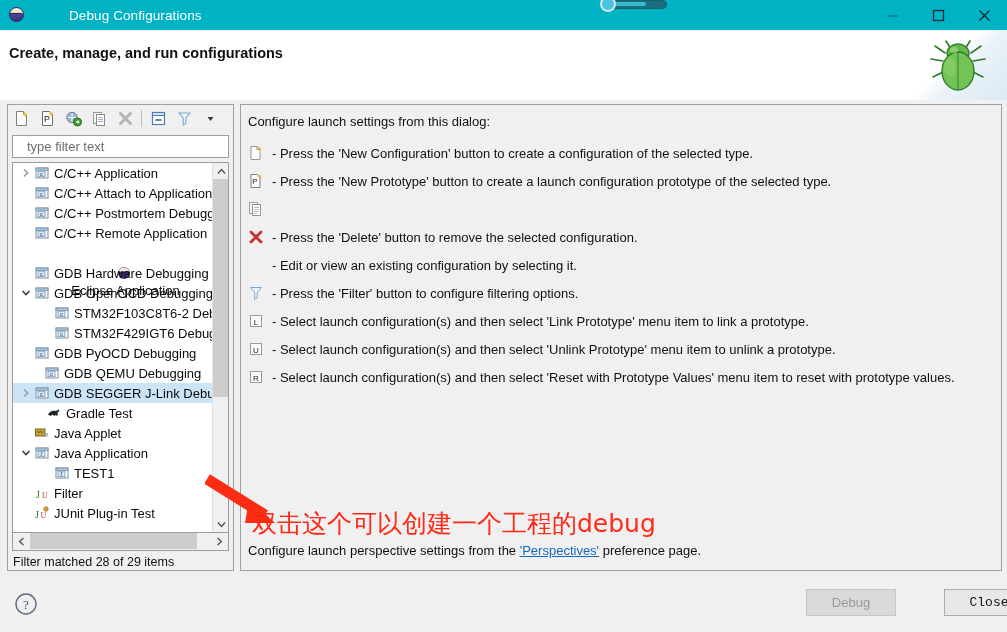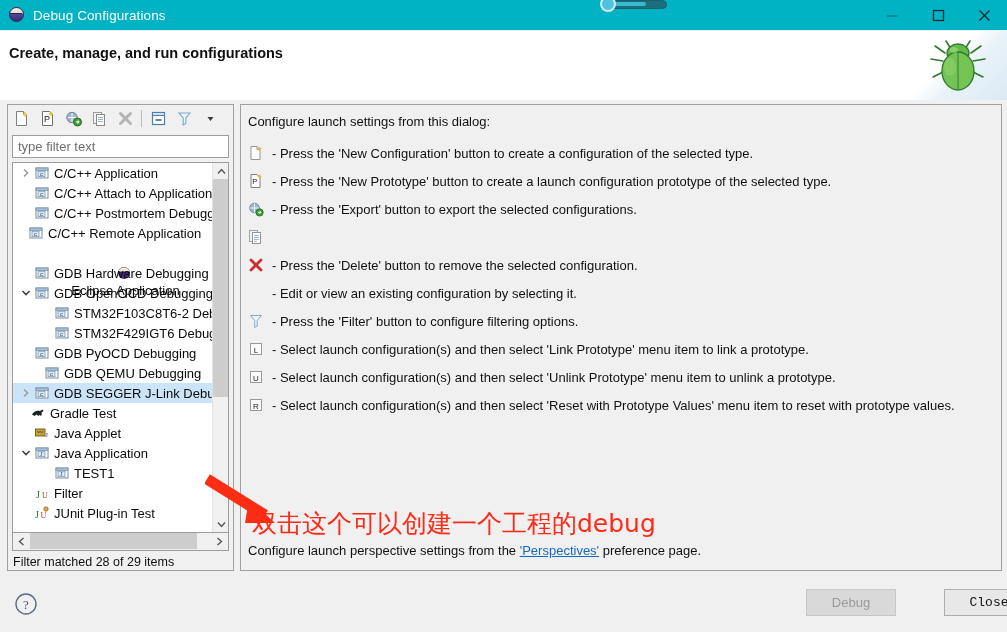--- a/index.html
+++ b/index.html
@@ -7,21 +7,21 @@
     width:1007px;height:632px;overflow:hidden;
     font-family:"Liberation Sans", sans-serif;
     font-size:13px;color:#111;background:#f0f0f0;
     -webkit-font-smoothing:antialiased;
   }
   .win{position:relative;width:1007px;height:632px;background:#f0f0f0;overflow:hidden;}
 
   
   .titlebar{
     position:absolute;left:0;top:0;width:1007px;height:30px;
-    background:#00b3c4;display:flex;align-items:center;
+    background:#00b3c4;display:flex;align-items:center;gap:36px;
   }
   .tb-icon{width:16px;height:16px;margin-left:9px;margin-right:8px;position:relative;flex:none;}
   .tb-icon .ecl{
     width:15px;height:15px;border-radius:50%;
     background:linear-gradient(180deg,#f3efe4 0%,#e5dcc6 42%,#55459a 44%,#3b2f77 100%);
     border:1px solid #2b2353;box-sizing:border-box;
   }
   .tb-icon .ecl:after{
     content:"";position:absolute;left:1px;top:6px;width:12px;height:1px;background:#2b2353;
   }
@@ -68,21 +68,21 @@
   .lp-toolbar{position:absolute;left:0;top:0;width:225px;height:27px;display:flex;align-items:center;}
   .tool{width:26px;height:25px;display:flex;align-items:center;justify-content:center;}
   .tool svg{display:block;}
   .tsep{width:1px;height:17px;background:#bdbdbd;margin:0 3px;}
 
   .filterbox{
     position:absolute;left:4px;top:30px;width:217px;height:23px;
     background:#ffffff;border:1px solid #9c9c9c;box-sizing:border-box;
     display:flex;align-items:center;
   }
-  .filterbox span{color:#6f6f6f;font-size:13px;padding-left:5px;}
+  .filterbox span{color:#6f6f6f;font-size:13px;padding-left:14px;}
 
   .tree{
     position:absolute;left:4px;top:57px;width:217px;height:371px;
     background:#ffffff;border:1px solid #9c9c9c;box-sizing:border-box;overflow:hidden;
   }
   .tree-inner{position:absolute;left:0;top:0;width:200px;}
   .row{height:20px;display:flex;align-items:center;white-space:nowrap;}
   .row.sel{background:#cce4f7;}
   .twisty{width:14px;height:20px;display:flex;align-items:center;justify-content:center;flex:none;}
   .ticon{width:18px;height:20px;display:flex;align-items:center;justify-content:center;flex:none;}
@@ -295,21 +295,21 @@
               <span class="ticon">
                 <svg width="16" height="16" viewBox="0 0 16 16">
                   <rect x="2" y="3" width="12" height="10" fill="#ffffff" stroke="#7d8da0" stroke-width="1"></rect>
                   <rect x="2" y="3" width="12" height="2.4" fill="#9fc2e0" stroke="#7d8da0" stroke-width="0.7"></rect>
                   <rect x="4" y="6.2" width="7" height="5.5" fill="#dce9f5" stroke="#6d8aa8" stroke-width="0.7"></rect>
                   <text x="7.4" y="10.8" text-anchor="middle" font-size="6" font-family="Liberation Sans, sans-serif" fill="#17466e">c</text>
                 </svg>
               </span>
               <span class="tlabel">C/C++ Postmortem Debugger</span>
             </div>
-            <div class="row" style="">
+            <div class="row" style="padding-left: 6px;">
               <span class="twisty"></span>
               <span class="ticon">
                 <svg width="16" height="16" viewBox="0 0 16 16">
                   <rect x="2" y="3" width="12" height="10" fill="#ffffff" stroke="#7d8da0" stroke-width="1"></rect>
                   <rect x="2" y="3" width="12" height="2.4" fill="#9fc2e0" stroke="#7d8da0" stroke-width="0.7"></rect>
                   <rect x="4" y="6.2" width="7" height="5.5" fill="#dce9f5" stroke="#6d8aa8" stroke-width="0.7"></rect>
                   <text x="7.4" y="10.8" text-anchor="middle" font-size="6" font-family="Liberation Sans, sans-serif" fill="#17466e">c</text>
                 </svg>
               </span>
               <span class="tlabel">C/C++ Remote Application</span>
@@ -410,21 +410,21 @@
               <span class="ticon">
                 <svg width="16" height="16" viewBox="0 0 16 16">
                   <rect x="2" y="3" width="12" height="10" fill="#ffffff" stroke="#7d8da0" stroke-width="1"></rect>
                   <rect x="2" y="3" width="12" height="2.4" fill="#9fc2e0" stroke="#7d8da0" stroke-width="0.7"></rect>
                   <rect x="4" y="6.2" width="7" height="5.5" fill="#dce9f5" stroke="#6d8aa8" stroke-width="0.7"></rect>
                   <text x="7.4" y="10.8" text-anchor="middle" font-size="6" font-family="Liberation Sans, sans-serif" fill="#17466e">c</text>
                 </svg>
               </span>
               <span class="tlabel">GDB SEGGER J-Link Debugging</span>
             </div>
-            <div class="row" style="padding-left: 2px;">
+            <div class="row" style="padding-left: 18px;">
               <span class="twisty"></span>
               <span class="ticon">
                 <svg width="16" height="16" viewBox="0 0 16 16">
                   <path d="M2 9.5 c1.5-3 5-4.5 8-3.5 l2.5-1.5 1 1.5 -2 1.6 c.6 1.6 .2 3-.8 3.6 L10 9.4 8.6 11 6.5 9.6 4.6 11 Z" fill="#1b2327"></path>
                 </svg>
               </span>
               <span class="tlabel">Gradle Test</span>
             </div>
             <div class="row" style="padding-left: 6px;">
               <span class="twisty"></span>
@@ -534,31 +534,20 @@
           </div>
           <div class="hint">
             <span class="hi">
               <svg width="16" height="16" viewBox="0 0 16 16">
                 <path d="M3 1.5 h6 l3 3 v10 h-9 z" fill="#fdfdfd" stroke="#6f6f6f" stroke-width="0.9"></path>
                 <text x="4.3" y="11" font-size="7.5" font-family="Liberation Sans, sans-serif" fill="#222">P</text>
                 <path d="M11.5 1.6 v3.6 M9.7 3.4 h3.6" stroke="#e2bd39" stroke-width="1.4"></path>
               </svg>
             </span>
             <span class="ht">- Press the 'New Prototype' button to create a launch configuration prototype of the selected type.</span>
-          </div>
-          <div class="hint">
-            <span class="hi">
-              <svg width="16" height="16" viewBox="0 0 16 16">
-                <circle cx="6.5" cy="7" r="4.8" fill="#9fb6cf" stroke="#6b82a0" stroke-width="0.9"></circle>
-                <path d="M2 7 h9 M6.5 2.3 v9.4" stroke="#ffffff" stroke-width="0.8"></path>
-                <circle cx="11.6" cy="11.4" r="3.6" fill="#3fa02f" stroke="#2a6b20" stroke-width="0.9"></circle>
-                <path d="M10.1 11.4 h3 M11.6 10 l1.4 1.4 -1.4 1.4" stroke="#fff" stroke-width="1" fill="none"></path>
-              </svg>
-            </span>
-            <span class="ht">- Press the 'Export' button to export the selected configurations.</span>
           </div>
           <div class="hint">
             <span class="hi">
               <svg width="16" height="16" viewBox="0 0 16 16">
                 <rect x="1.5" y="1.5" width="8" height="11" fill="#f4f4f4" stroke="#9a9a9a" stroke-width="0.9"></rect>
                 <rect x="4.5" y="3.5" width="8" height="11" fill="#ffffff" stroke="#8a8a8a" stroke-width="0.9"></rect>
                 <path d="M6 6.5 h5 M6 8.5 h5 M6 10.5 h5 M6 12.3 h3" stroke="#8fa9c4" stroke-width="0.8"></path>
               </svg>
             </span>
           </div>

